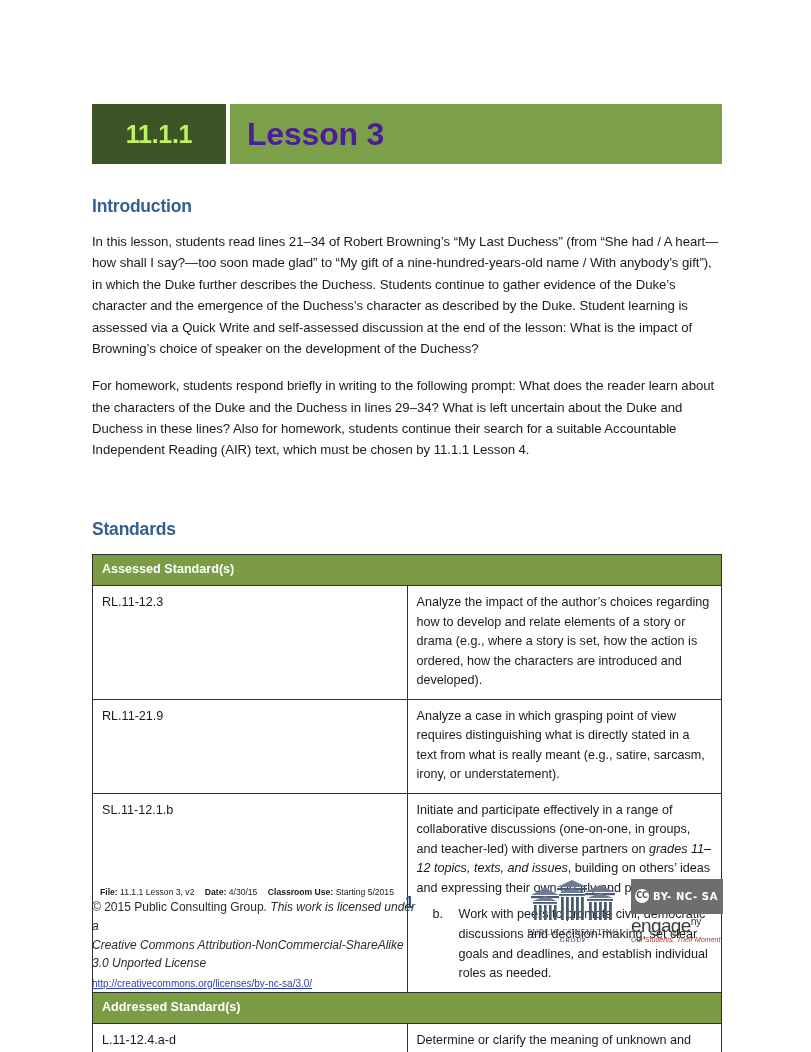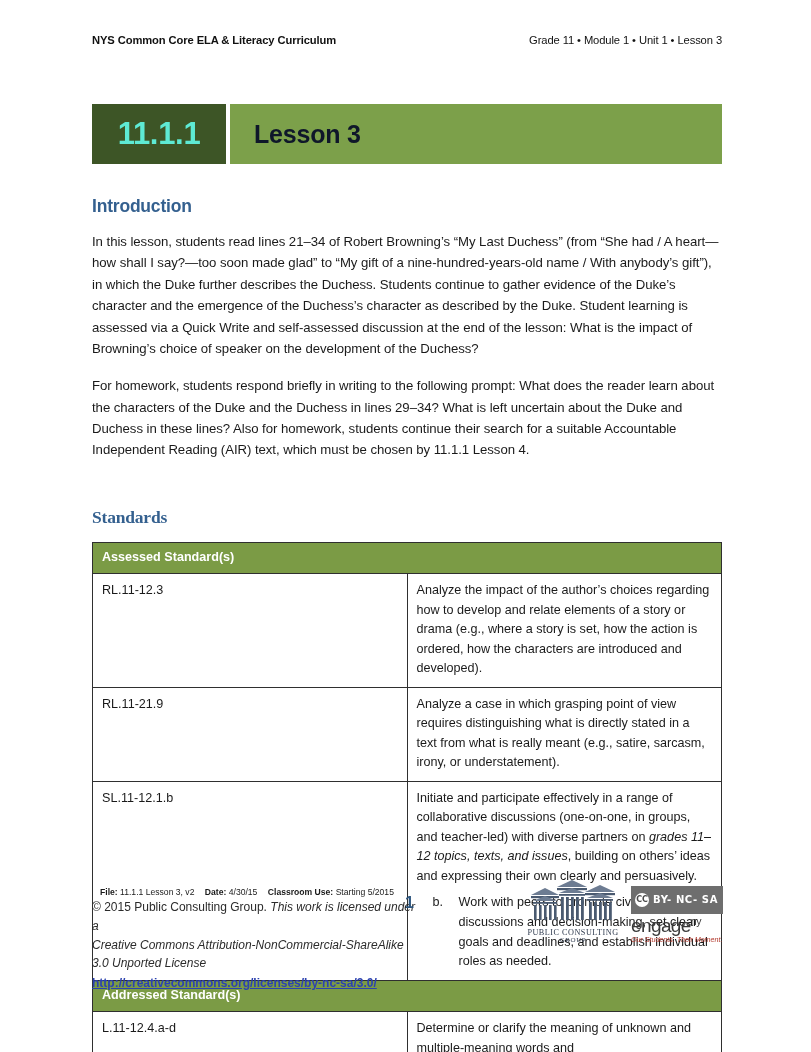--- a/index.html
+++ b/index.html
@@ -49,56 +49,56 @@
     top: 104px;
     left: 92px;
     width: 630px;
     height: 60px;
     display: flex;
     align-items: stretch;
   }
   .banner-num {
     width: 134px;
     background: #3d5526;
-    color: #5eead4;
-    font-size: 31px;
+    color: #bef264;
+    font-size: 25px;
     font-weight: bold;
     display: flex;
     align-items: center;
     justify-content: center;
     letter-spacing: -0.3px;
   }
   .banner-sep { width: 4px; background: #ffffff; }
   .banner-title {
     flex: 1;
     background: #7ca04a;
-    color: #0f172a;
-    font-size: 25px;
+    color: #4c1d95;
+    font-size: 32px;
     font-weight: bold;
     display: flex;
     align-items: center;
-    padding-left: 24px;
+    padding-left: 17px;
     letter-spacing: -0.2px;
   }
 
   
   .content {
     position: absolute;
     top: 196px;
     left: 92px;
     width: 630px;
   }
   h2.section-head {
     margin: 0 0 14px 0;
     font-size: 17.5px;
     font-weight: bold;
     color: #34608f;
     letter-spacing: -0.2px;
   }
-  h2.section-head.standards { margin-top: 0; font-family: Liberation Serif, serif; }
+  h2.section-head.standards { margin-top: 12px; }
 
   p.body {
     margin: 4px 0 16px 0;
     font-size: 13.2px;
     line-height: 1.62;
     color: #1a1a1a;
     letter-spacing: -0.05px;
   }
   p.body:last-child { margin-bottom: 0; }
 
@@ -160,26 +160,25 @@
     letter-spacing: 0px;
   }
   .foot-line1 b { font-weight: bold; margin-left: 8px; }
   .foot-small {
     font-size: 12px;
     color: #2b2b2b;
     line-height: 1.55;
   }
   .foot-small .it { font-style: italic; }
   .foot-link {
-    font-size: 12px;
+    font-size: 10px;
     color: #2c42b0;
     text-decoration: underline;
     line-height: 1.55;
     display: inline-block;
-    font-weight: bold;
   }
   .page-num {
     position: absolute;
     left: 313px;
     top: 8px;
     font-size: 16px;
     font-weight: bold;
     color: #2d567f;
   }
 
@@ -203,21 +202,21 @@
   }
   .pcg-text .sub {
     font-size: 7px;
     letter-spacing: 0.6px;
     display: block;
     margin-top: -1px;
   }
   .eny-logo { width: 92px; }
   .cc-badge {
     background: #6e6e6e;
-    height: 28px;
+    height: 35px;
     display: flex;
     align-items: center;
     padding: 10px 4px;
     gap: 4px;
   }
   .cc-circle {
     width: 14px; height: 14px;
     border-radius: 50%;
     background: #ffffff;
     color: #4a4a4a;
@@ -257,24 +256,20 @@
     font-style: italic;
     letter-spacing: -0.05px;
     margin-top: -1px;
   }
 </style>
 </head>
 <body>
 
 <div class="page">
 
-  <div class="runhead">
-    <div class="runhead-left">NYS Common Core ELA &amp; Literacy Curriculum</div>
-    <div class="runhead-right">Grade 11 • Module 1 • Unit 1 • Lesson 3</div>
-  </div>
 
   <div class="banner">
     <div class="banner-num">11.1.1</div>
     <div class="banner-sep"></div>
     <div class="banner-title">Lesson 3</div>
   </div>
 
   <div class="content">
 
     <h2 class="section-head">Introduction</h2>

